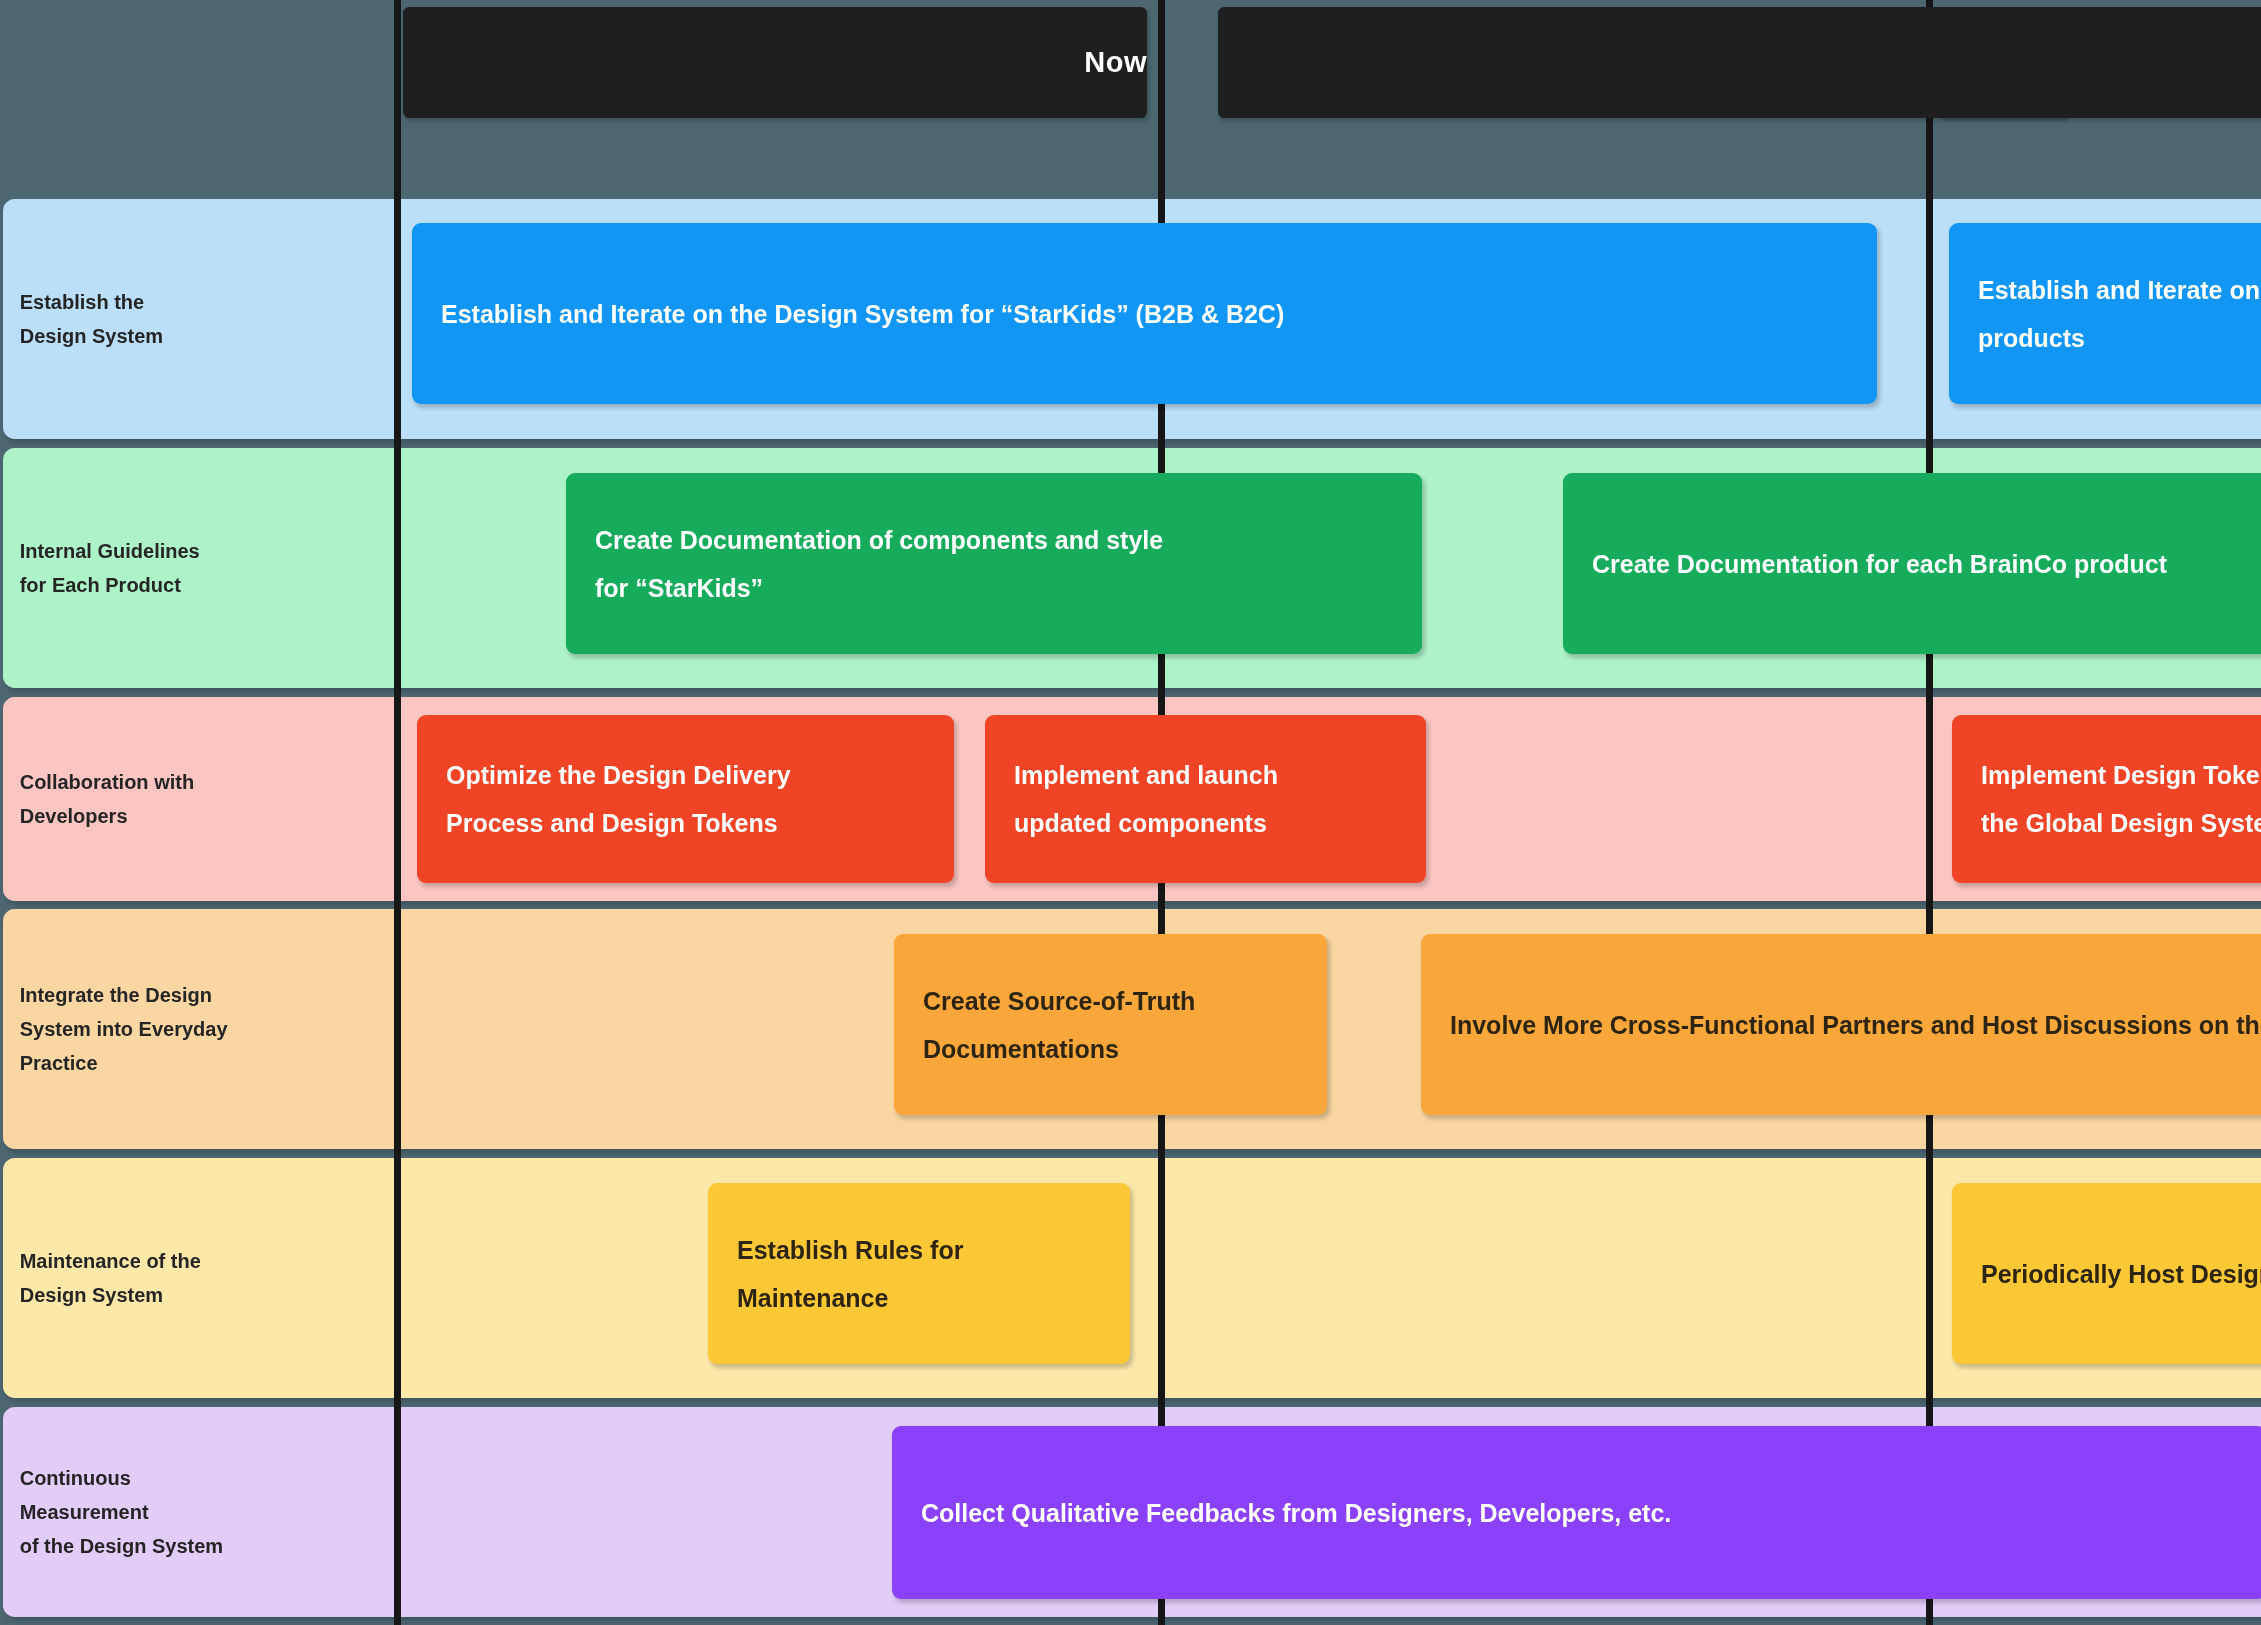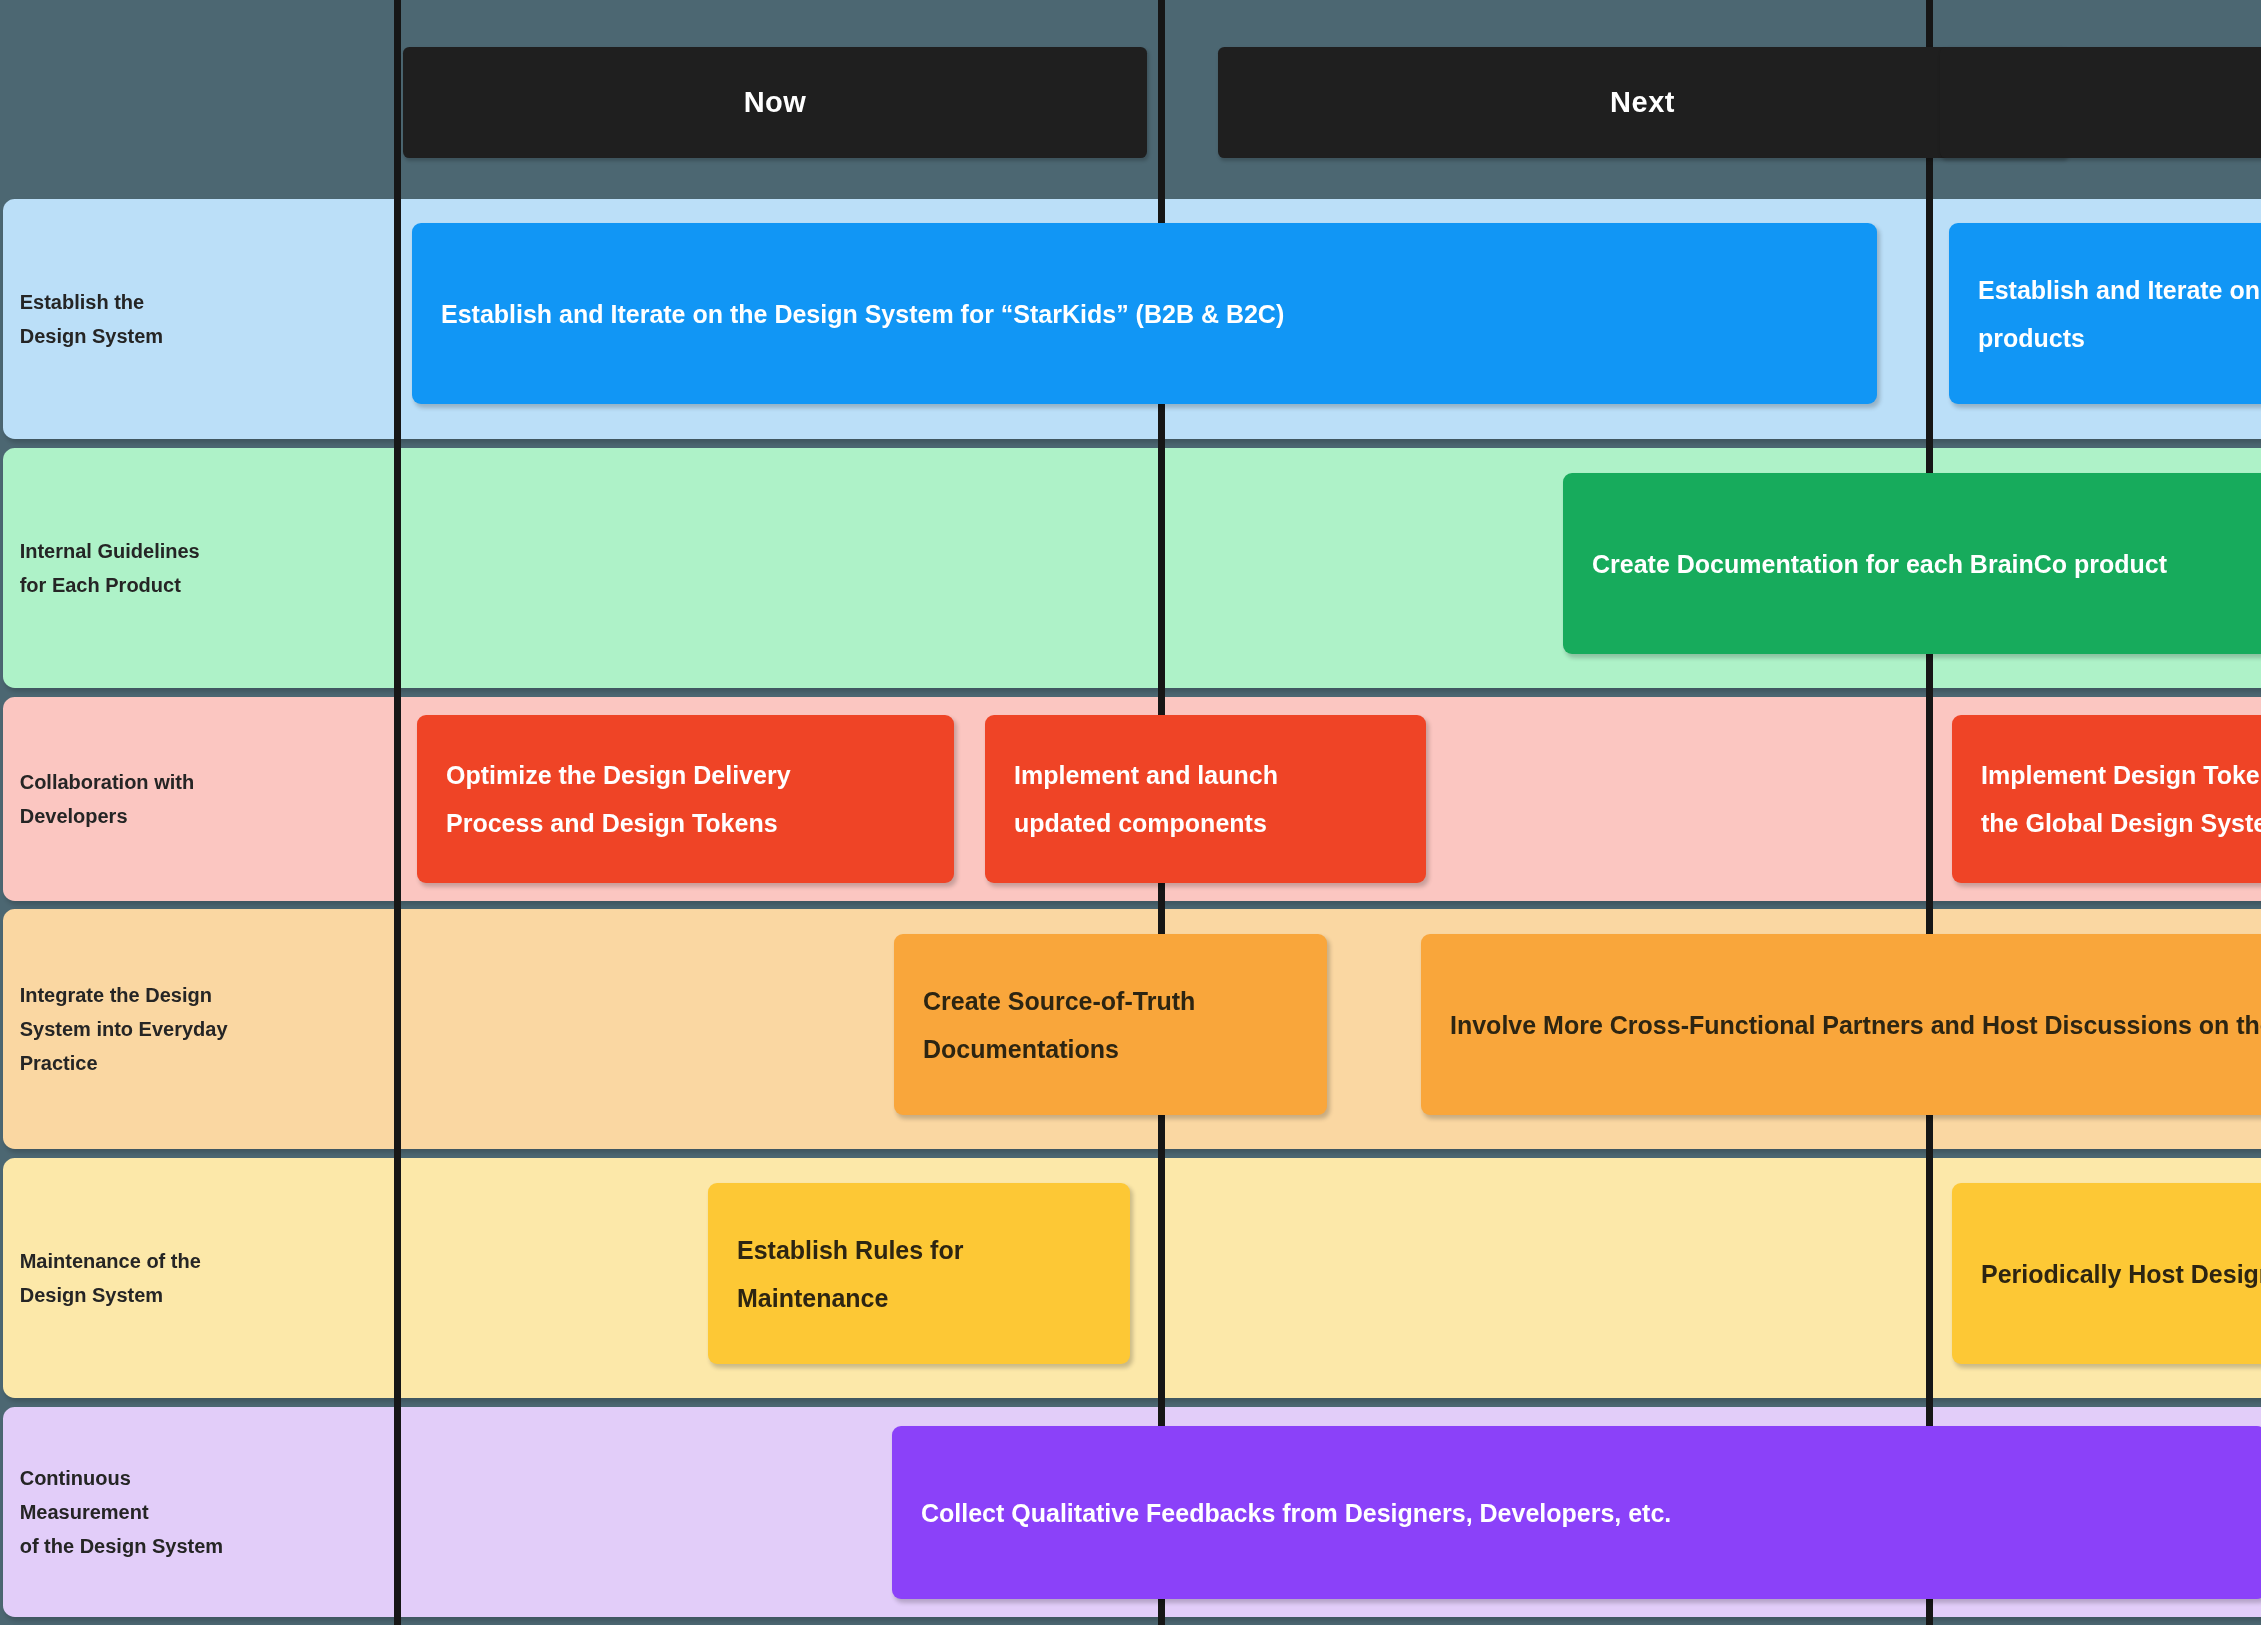--- a/index.html
+++ b/index.html
@@ -5,23 +5,22 @@
   html,body{margin:0;padding:0;background:#4C6772;}
   .canvas{
     position:relative;width:3477px;height:1626px;overflow:hidden;
     background:#4C6772;
     font-family:"Liberation Sans","DejaVu Sans",sans-serif;
     font-weight:bold;
   }
   .vline{position:absolute;top:0;width:7.2px;height:1626px;background:#161616;z-index:1;}
   .hdr{
     position:absolute;top:6.8px;height:111px;background:#1F1F1F;border-radius:6.3px;
-    display:flex;align-items:center;justify-content:center;z-index:3;
+    display:flex;align-items:center;justify-content:flex-end;z-index:3;
     box-shadow:1.8px 2.7px 3.6px rgba(0,0,0,0.20);
-    margin-top:40px;
   }
   .hdr span{color:#FFFFFF;font-size:29px;letter-spacing:0.5px;}
   .band{
     position:absolute;left:2.7px;width:3444px;border-radius:11.8px;z-index:0;
     display:flex;align-items:center;
     box-shadow:2.3px 3.2px 4.1px rgba(0,0,0,0.16);
   }
   .rowlabel{
     padding-left:17px;width:375px;color:#252525;font-size:20px;line-height:1.7;
     white-space:pre-line;
@@ -68,20 +67,24 @@
   </div>
   <div class="card card-blue" style="left:1949px;top:223px;width:1471px;height:181px">
     <span>Establish and Iterate on the Global Design System that applies to all BrainCO
 products</span>
   </div>
 
   <div class="band band-green" style="top:448px;height:240px">
     <div class="rowlabel">Internal Guidelines
 for Each Product</div>
   </div>
+  <div class="card card-green" style="left:566px;top:473px;width:856px;height:181px">
+    <span>Create Documentation of components and style
+for “StarKids”</span>
+  </div>
   <div class="card card-green" style="left:1563px;top:473px;width:1856px;height:181px">
     <span>Create Documentation for each BrainCo product</span>
   </div>
 
   <div class="band band-pink" style="top:697px;height:204px">
     <div class="rowlabel">Collaboration with
 Developers</div>
   </div>
   <div class="card card-red" style="left:417px;top:715px;width:537px;height:168px">
     <span>Optimize the Design Delivery

